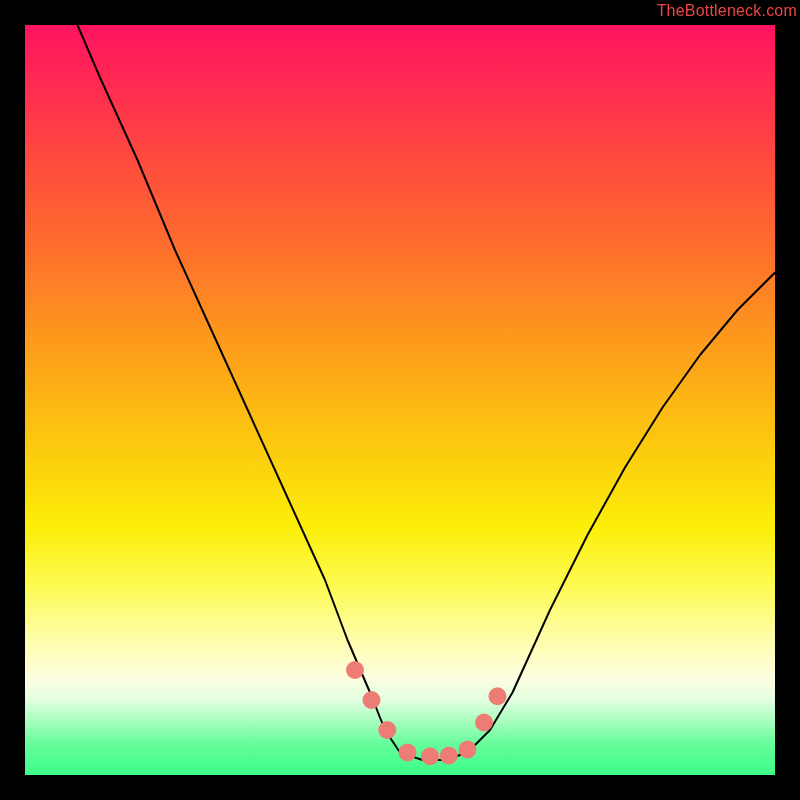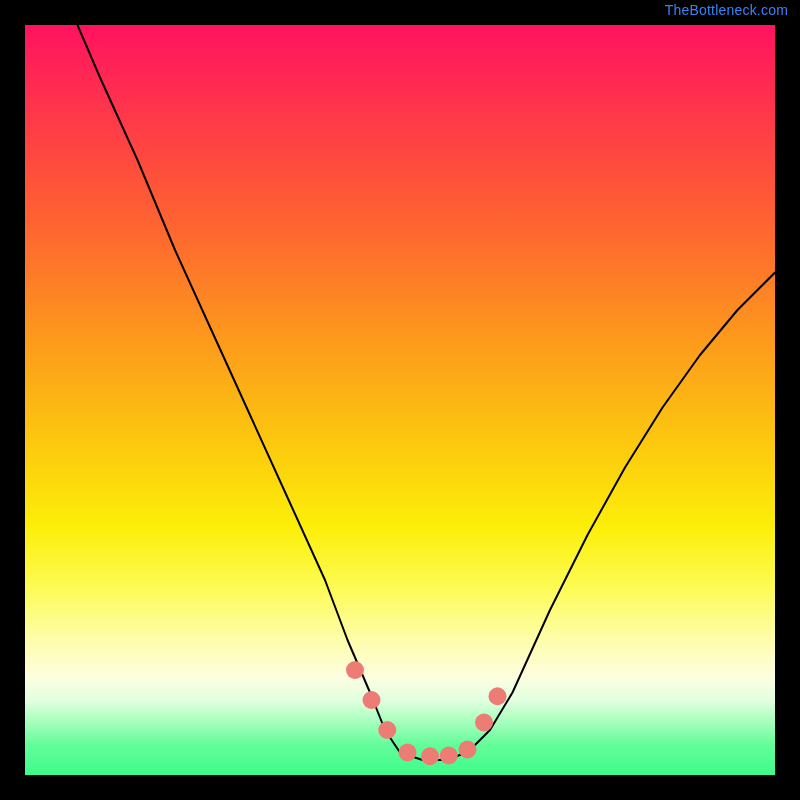--- a/index.html
+++ b/index.html
@@ -47,23 +47,23 @@
   svg.curve {
     position: absolute;
     left: 0;
     top: 0;
     width: 750px;
     height: 750px;
   }
   .watermark {
     position: absolute;
     top: 2px;
-    right: 12px;
-    color: #3b82f6;
-    font-size: 14px;
+    right: 3px;
+    color: #ef4444;
+    font-size: 16px;
     letter-spacing: 0.2px;
     user-select: none;
   }
 </style>
 </head>
 <body>
 
 <div class="frame">
   <div class="watermark">TheBottleneck.com</div>
 

